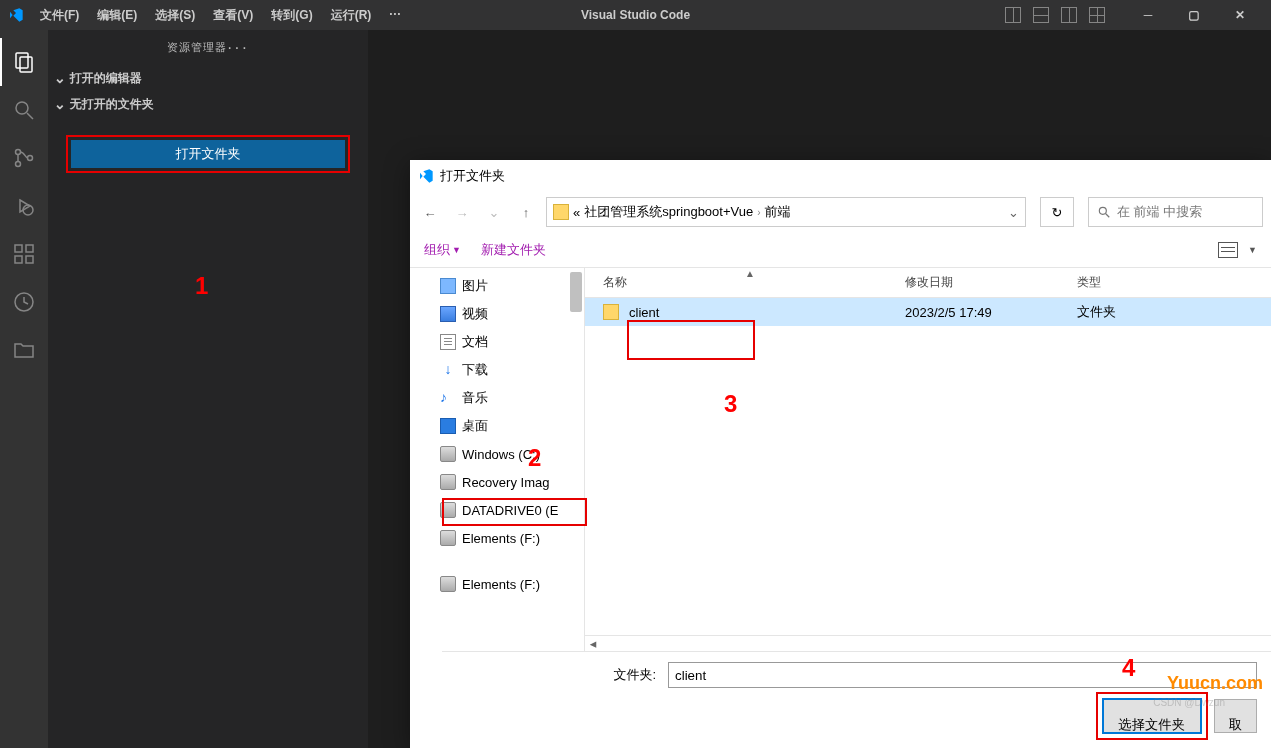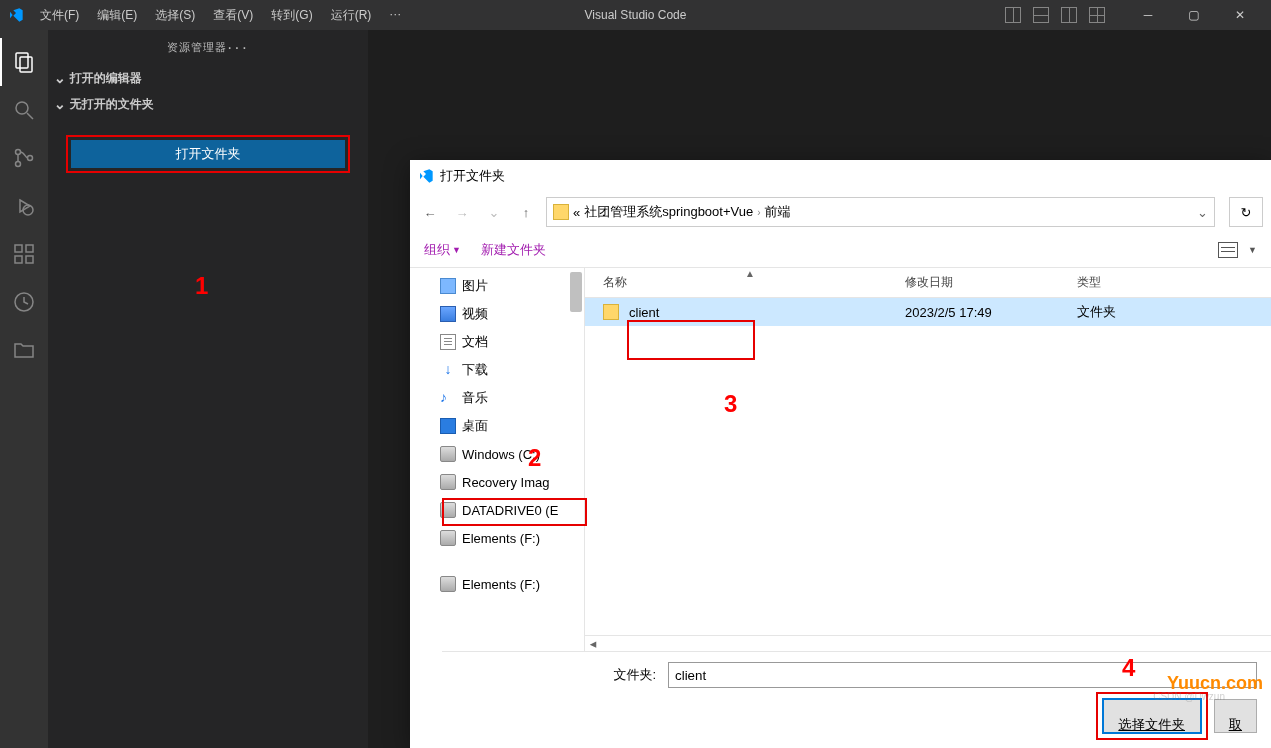--- a/index.html
+++ b/index.html
@@ -1,19 +1,19 @@
 <!DOCTYPE html>
 <html><head>
 <meta charset="utf-8">
 <style>
 * { margin: 0; padding: 0; box-sizing: border-box; font-family: "Microsoft YaHei", "Segoe UI", sans-serif; }
 body { background: #1e1e1e; width: 1271px; height: 748px; overflow: hidden; position: relative; color: #cccccc; }
 
 
-.titlebar { height: 30px; background: #323233; display: flex; align-items: center; padding: 0 8px; font-size: 12px; color: #cccccc; }
+.titlebar { height: 30px; background: #323233; display: flex; align-items: center; padding: 0 8px; font-size: 12px; color: #cccccc; font-weight: bold; }
 .titlebar .vscode-logo { width: 16px; height: 16px; margin-right: 8px; }
 .menu { display: flex; gap: 2px; }
 .menu-item { padding: 4px 8px; cursor: pointer; }
 .menu-ellipsis { padding: 4px 8px; cursor: pointer; }
 .title-center { position: absolute; left: 50%; transform: translateX(-50%); color: #cccccc; }
 .title-right { margin-left: auto; display: flex; align-items: center; gap: 4px; }
 .layout-icon { width: 16px; height: 16px; border: 1px solid #858585; display: inline-block; margin: 0 4px; cursor: pointer; position: relative; }
 .layout-icon.split::after { content: ''; position: absolute; left: 50%; top: 0; bottom: 0; width: 1px; background: #858585; }
 .layout-icon.hsplit::after { content: ''; position: absolute; top: 50%; left: 0; right: 0; height: 1px; background: #858585; }
 .layout-icon.grid::before { content: ''; position: absolute; left: 50%; top: 0; bottom: 0; width: 1px; background: #858585; }
@@ -87,28 +87,28 @@
 .list-row { height: 28px; display: flex; align-items: center; background: #cce8ff; cursor: pointer; }
 .list-row .folder-ico { width: 16px; height: 16px; background: #ffd76a; border: 1px solid #d9b23a; margin: 0 10px 0 18px; }
 .hscroll { position:absolute; left:0; right:0; bottom:0; height:16px; display:flex; align-items:center; border-top:1px solid #e5e5e5; }
 .hscroll .arrow { width:16px; height:14px; display:flex; align-items:center; justify-content:center; color:#666; cursor:pointer; }
 
 .dialog-footer { padding: 10px 14px 14px; display: flex; flex-direction: column; gap: 10px; border-top: 1px solid #e5e5e5; margin-left: 32px; }
 .footer-row { display: flex; align-items: center; gap: 12px; }
 .footer-label { width: 52px; text-align: right; }
 .footer-input { flex: 1; height: 26px; border: 1px solid #999; padding: 0 6px; background: #fff; }
 .footer-buttons { display: flex; justify-content: flex-end; gap: 12px; align-items: center; }
-.dlg-btn { min-width: 100px; height: 28px; border: 1px solid #adadad; background: #e1e1e1; cursor: pointer; padding: 16px 14px; text-decoration: underline; }
+.dlg-btn { min-width: 100px; height: 28px; border: 1px solid #adadad; background: #e1e1e1; cursor: pointer; padding: 16px 14px; }
 .dlg-btn.primary-outlined { outline: 2px solid #e60000; outline-offset: 4px; }
 .dlg-btn.primary { border: 2px solid #0078d7; }
 
 .red-box { position: absolute; border: 2px solid #e60000; pointer-events: none; z-index: 40; }
 
 .watermark { position:absolute; right: 8px; bottom: 54px; color: #ff8a00; font-size: 18px; font-weight: bold; z-index: 60; pointer-events:none; font-family: Arial, sans-serif; }
-.watermark2 { position:absolute; right: 46px; bottom: 46px; color: rgba(120,120,120,0.35); font-size: 10px; z-index: 60; pointer-events:none; }
+.watermark2 { position:absolute; right: 46px; bottom: 40px; color: rgba(120,120,120,0.35); font-size: 10px; z-index: 60; pointer-events:none; }
 </style>
 </head>
 <body>
 
 <div class="titlebar">
   <svg class="vscode-logo" viewBox="0 0 24 24">
       <path fill="#0098ff" d="M17 2l5 3v14l-5 3-9-9 4-4-4-4 9-3zM3 7l4 5-4 5V7z"></path>
     </svg>
   <div class="menu">
     <span class="menu-item">文件(F)</span>
@@ -226,20 +226,27 @@
     <div class="nav-arrow">↑</div>
     <div class="crumb-box">
       <span class="folder-ico"></span>
       <span>«</span>
       <span>社团管理系统springboot+Vue</span>
       <span class="crumb-sep">›</span>
       <span>前端</span>
       <span style="margin-left:auto;color:#666;">⌄</span>
     </div>
     <div class="refresh-btn">↻</div>
+    <div class="search-box">
+      <svg viewBox="0 0 24 24" fill="none" stroke="#777" stroke-width="2">
+          <circle cx="10" cy="10" r="6"></circle>
+          <line x1="15" y1="15" x2="21" y2="21"></line>
+        </svg>
+      <span>在 前端 中搜索</span>
+    </div>
   </div>
 
   <div class="dialog-toolbar">
     <span class="toolbar-link">
       <span>组织</span>
         <span style="font-size:9px;">▼</span>
     </span>
     <span class="toolbar-link">新建文件夹</span>
     <div class="toolbar-right">
       <span class="view-ico"></span>

